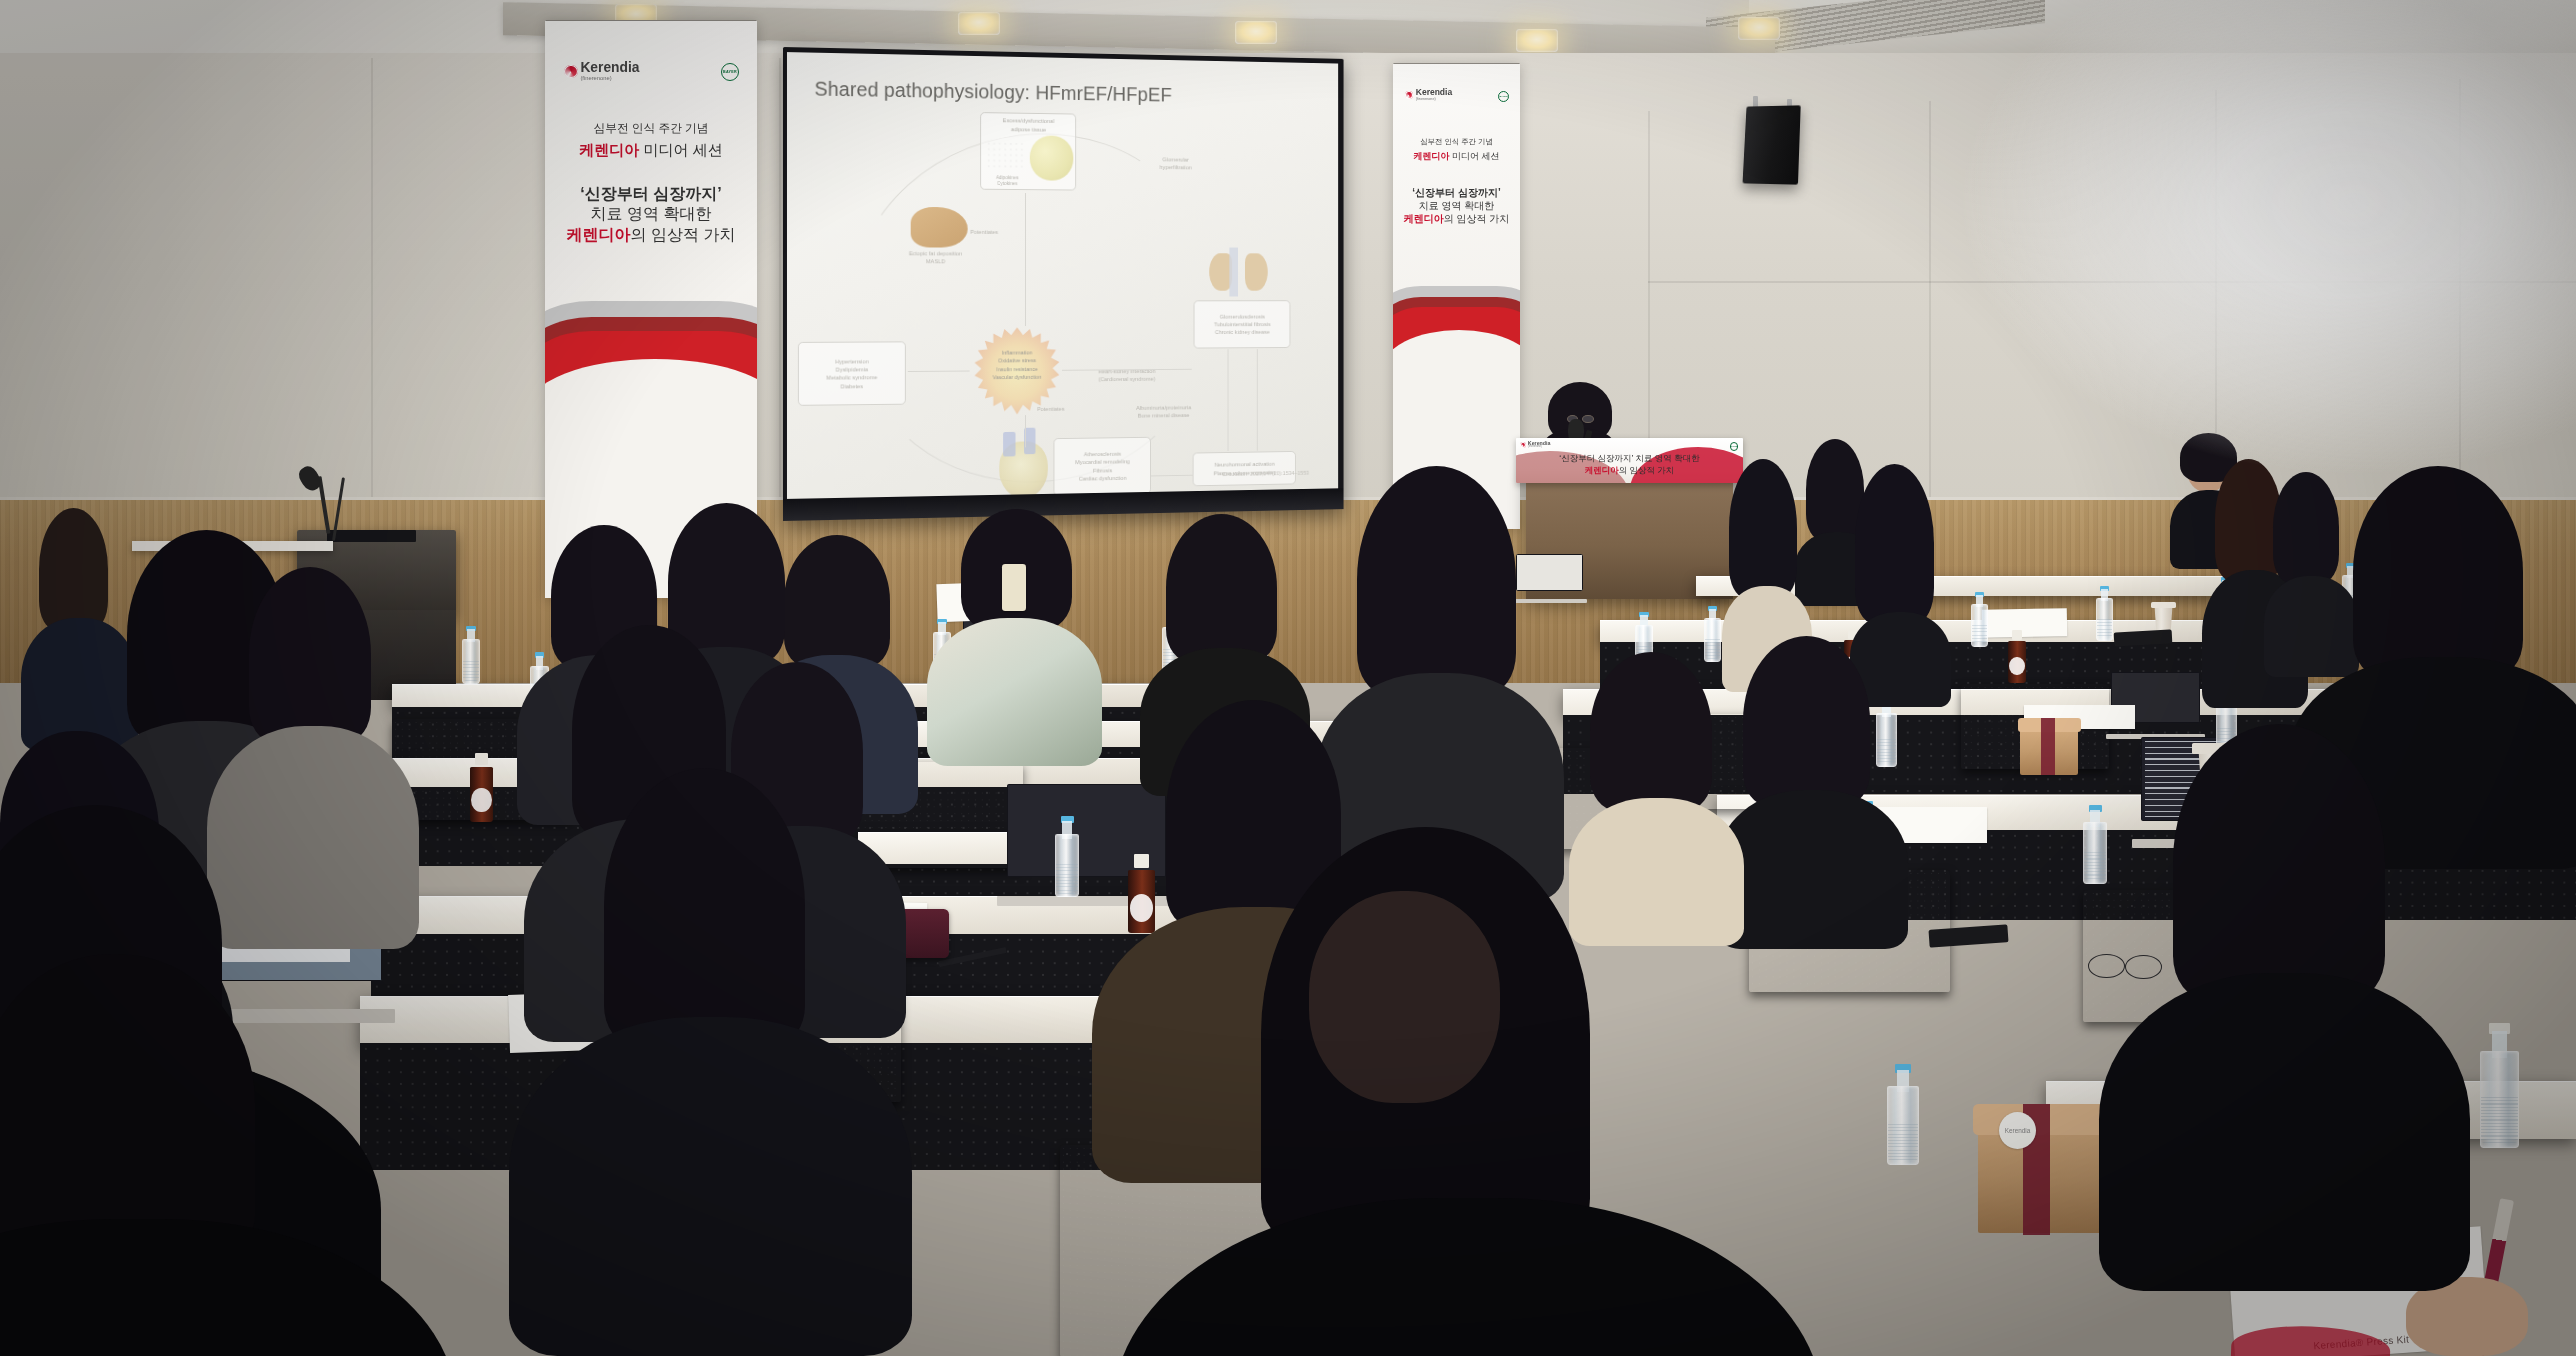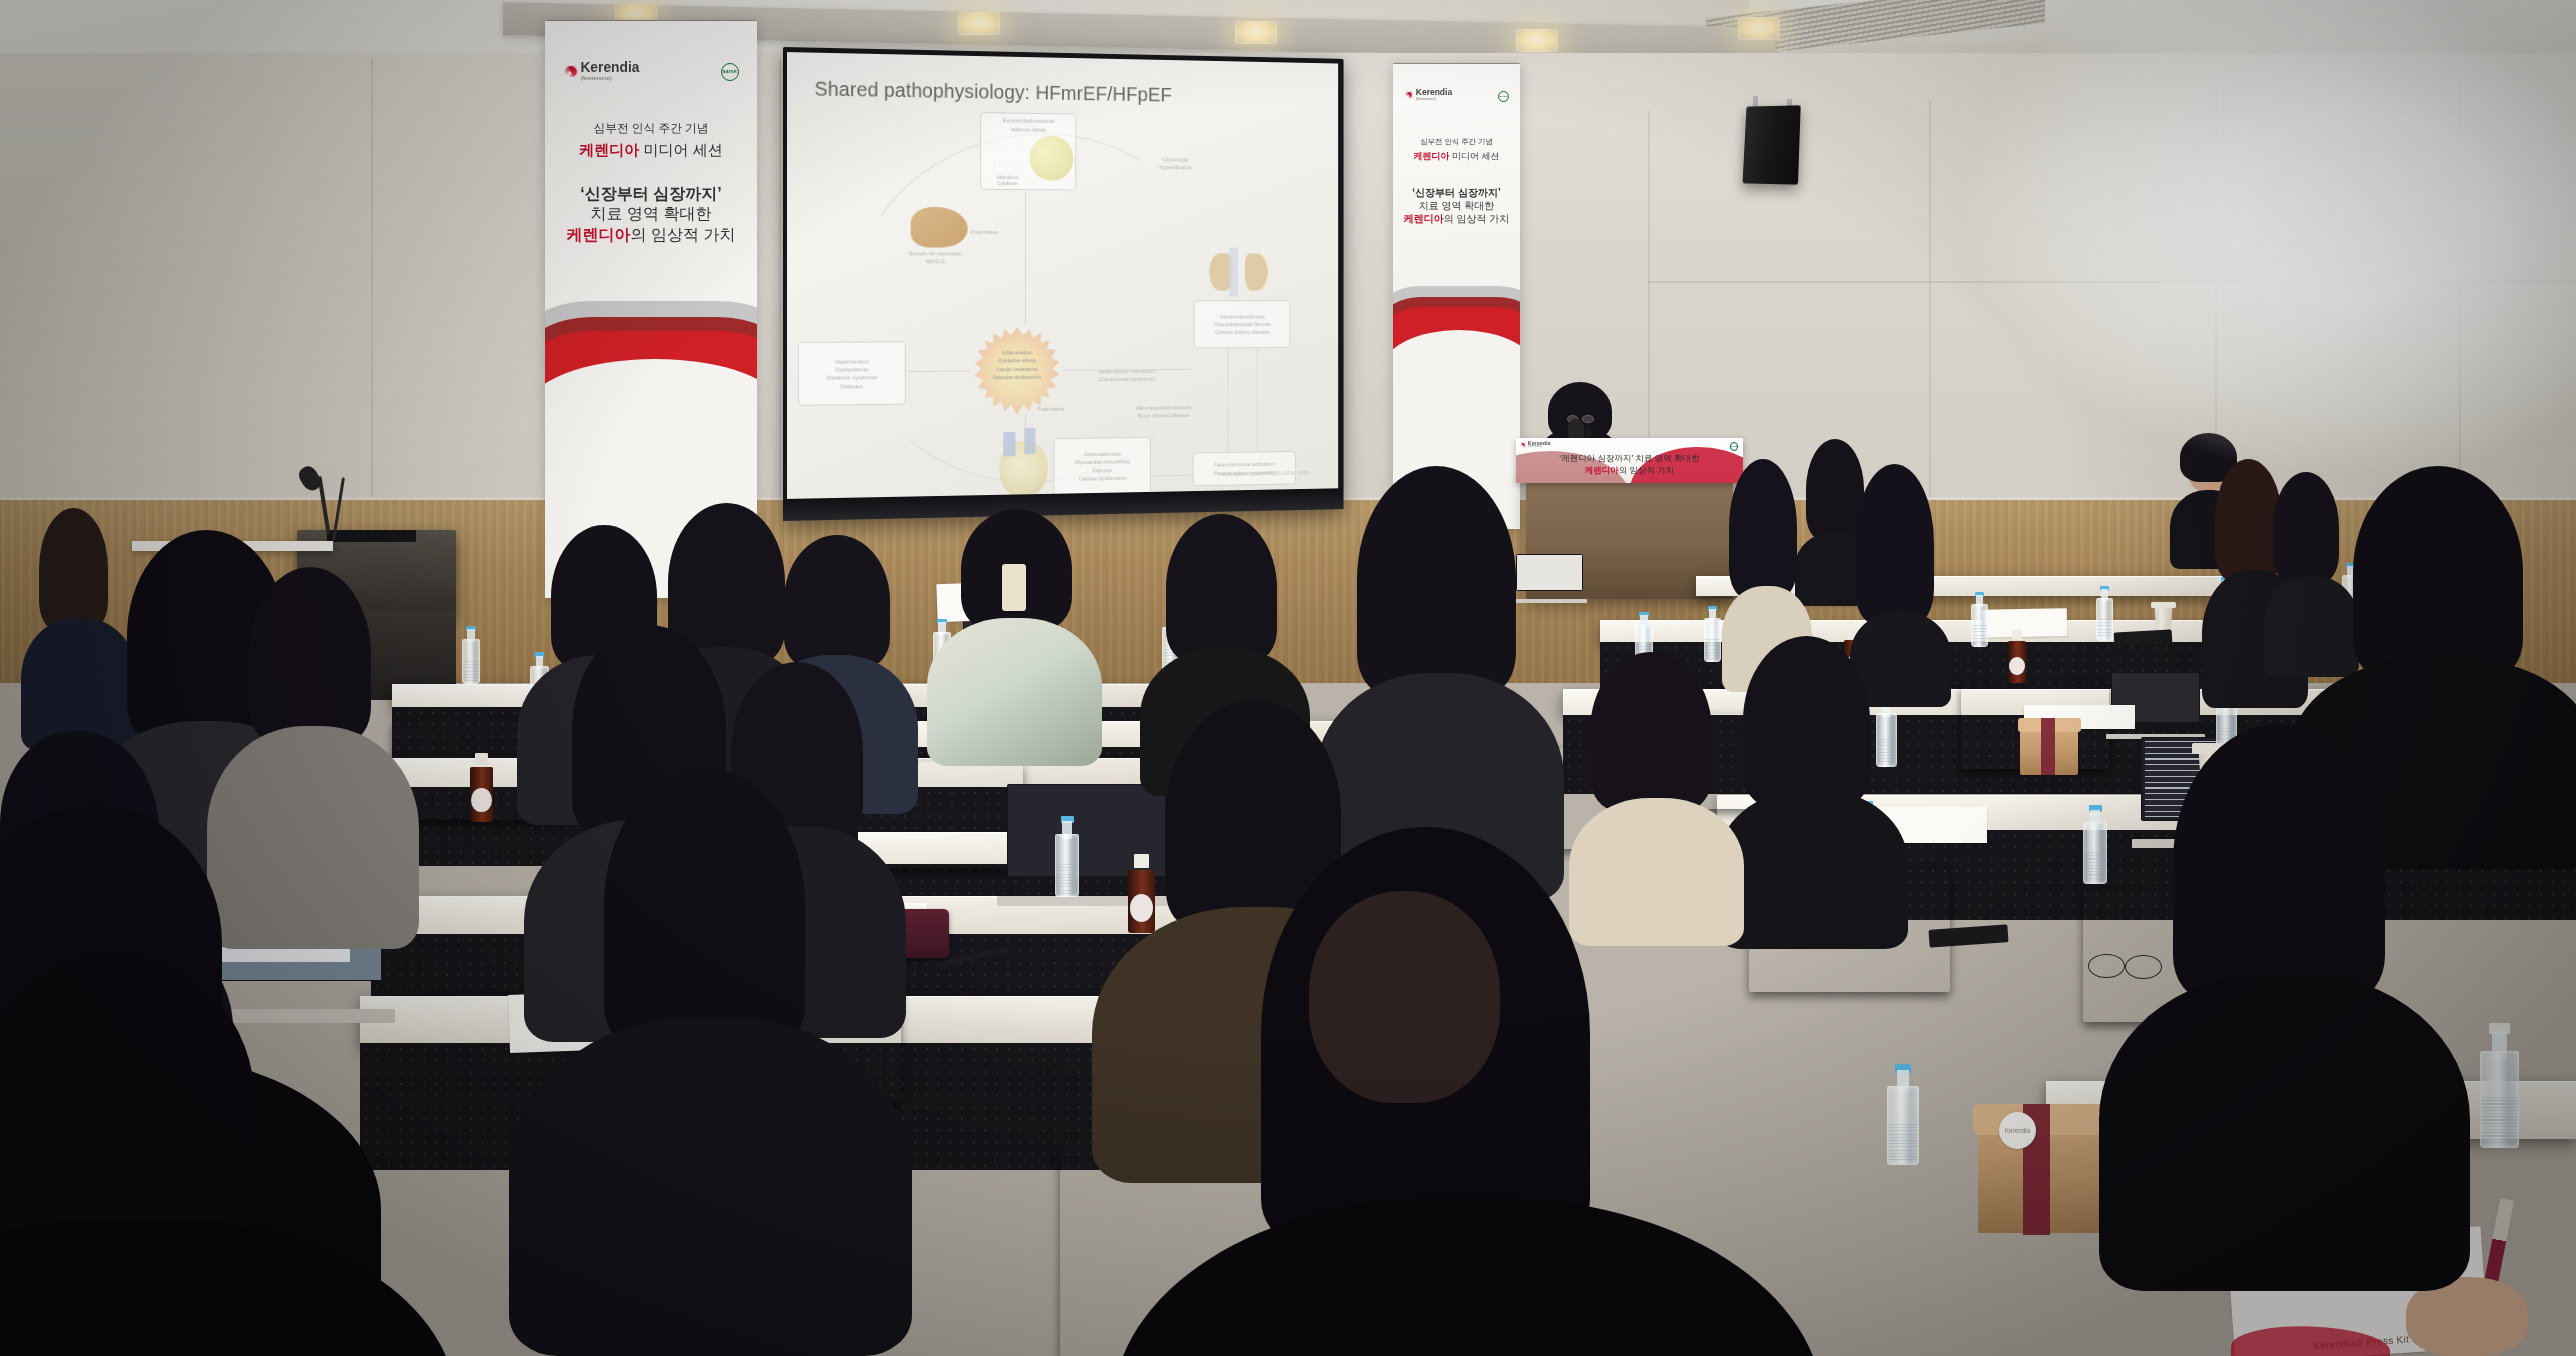--- a/index.html
+++ b/index.html
@@ -427,21 +427,21 @@
       <div class="podium-wave"></div>
       <div class="abs" style="left:4.8px;top:3.2px;display:flex;align-items:center;gap:1.6px;">
         <span class="bn-swirl" style="width:5.8px;height:5.8px;"></span>
         <span style="display:flex;flex-direction:column;line-height:1;">
           <span style="font-size:5.3px;color:#555;font-weight:600;">Kerendia</span>
           <span style="font-size:2.6px;color:#888;">(finerenone)</span>
         </span>
       </div>
       <div class="bn-bayer" style="right:5.3px;top:4.2px;width:8.5px;height:8.5px;font-size:1.9px;border-width:0.5px;">BAYER</div>
       <div style="position:relative;z-index:2;text-align:center;margin-top:8.5px;line-height:1.35;">
-        <div style="font-size:8.5px;color:#2d2d2d;white-space:nowrap;">‘케렌디아 심장까지’ 치료 영역 확대한</div>
+        <div style="font-size:8.5px;color:#2d2d2d;white-space:nowrap;">‘신장부터 심장까지’ 치료 영역 확대한</div>
         <div style="font-size:8.5px;white-space:nowrap;">
           <span class="kred" style="font-weight:bold;">케렌디아</span><span style="color:#2d2d2d;">의 임상적 가치</span>
         </div>
       </div>
     </div>
   </div>
 
   <div class="abs" style="left:297px;top:530px;width:159px;height:85px;background:linear-gradient(180deg,#55504a,#332f2b);border-radius:2.1px 2.1px 0 0;box-shadow:0 5.3px 13.8px rgba(0,0,0,.45);"></div>
   <div class="abs" style="left:297px;top:610px;width:159px;height:90px;background:linear-gradient(180deg,#3a3632,#232020);"></div>
   <div class="abs" style="left:327px;top:530px;width:89px;height:11.7px;background:#16161a;border-radius:1.1px;"></div>

